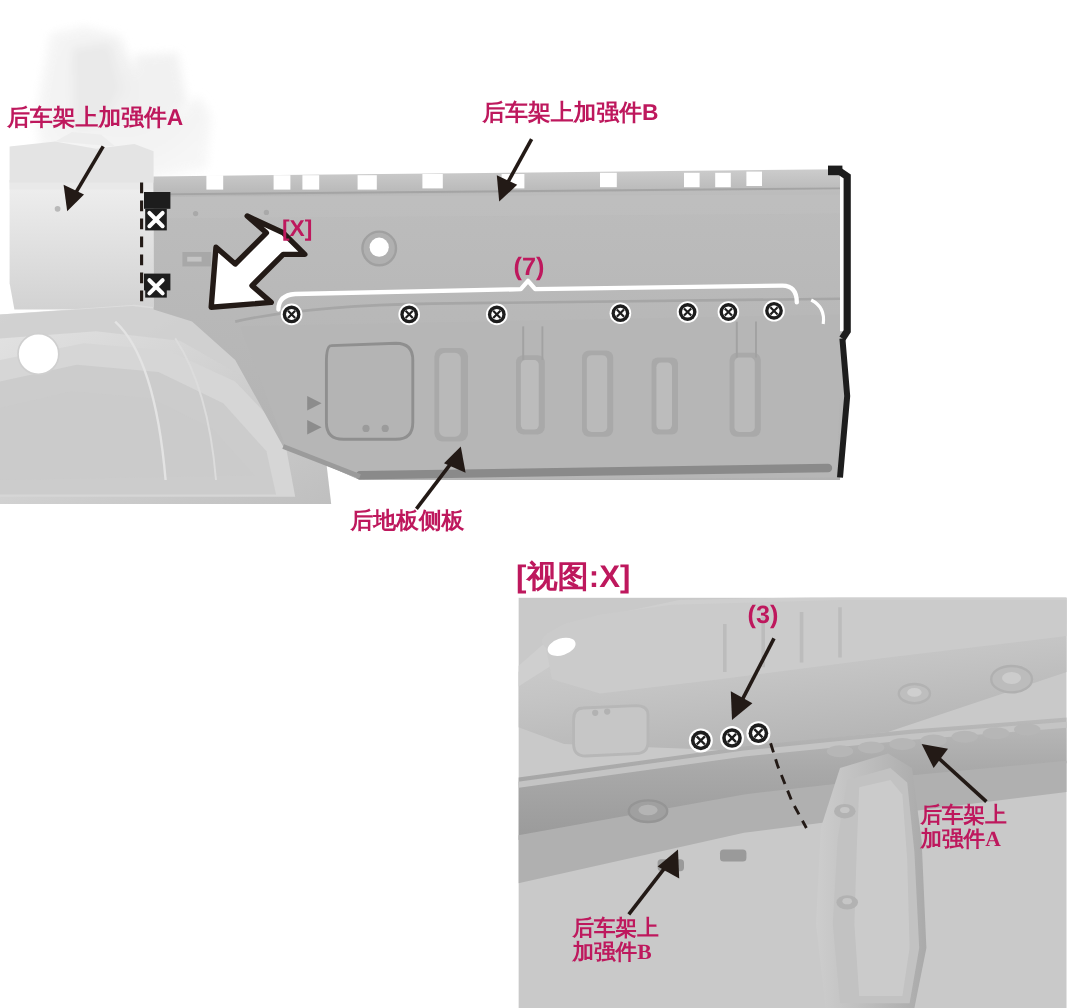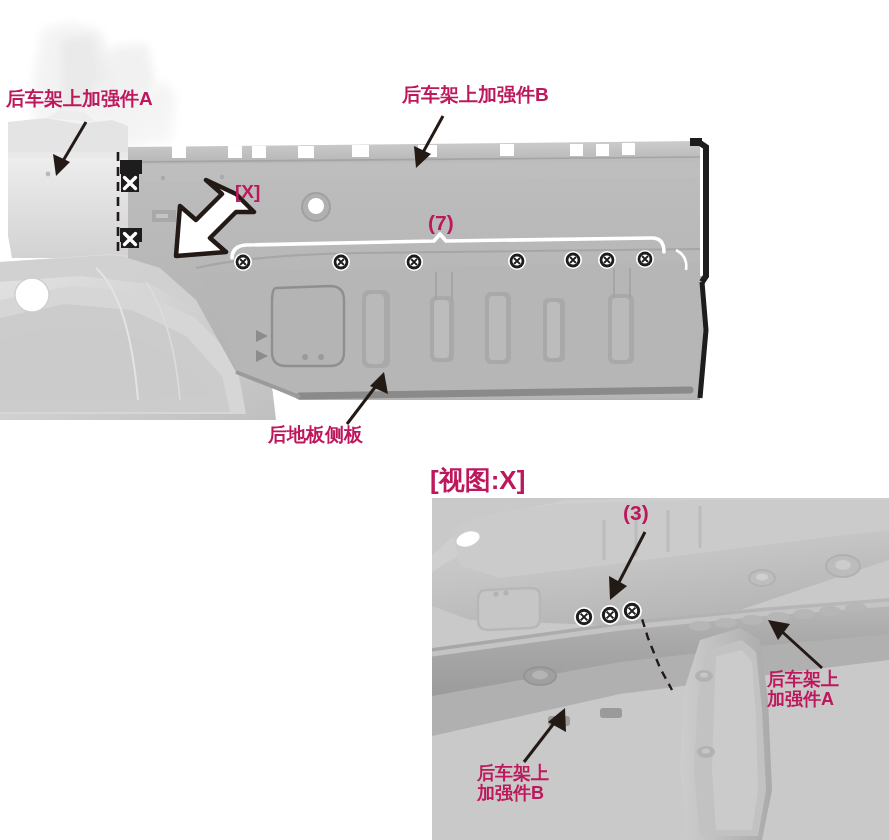--- a/index.html
+++ b/index.html
@@ -5,21 +5,21 @@
   html,body{margin:0;padding:0;background:#ffffff;}
   body{width:889px;height:840px;position:relative;overflow:hidden;
        font-family:"Liberation Sans","DejaVu Sans",sans-serif;}
   .stage{position:absolute;left:0;top:0;width:889px;height:840px;}
   svg.layer{position:absolute;left:0;top:0;width:889px;height:840px;}
   .lbl{position:absolute;font-weight:bold;color:#be185d;white-space:pre;line-height:1.12;letter-spacing:0px;}
   .lbl-main{font-size:19px;}
   .lbl-view{font-size:26px;}
   .lbl-cnt{font-size:21px;}
   .lbl-x{font-size:19px;}
-  .lbl-small{font-size:18px;}
+  .lbl-small{font-size:18px;font-family:Liberation Serif, serif;}
 </style>
 </head>
 <body>
 
 <div class="stage">
 
   <svg class="layer" viewBox="0 0 889 840">
     <defs>
       <linearGradient id="gA" x1="0" y1="0" x2="0" y2="1">
         <stop offset="0%" stop-color="#efefef"></stop>
@@ -358,21 +358,21 @@
         <path d="M524,762 L558,718" stroke-width="3" fill="none"></path>
         <path d="M565,708 L566,732 L548,722 Z" stroke="none"></path>
       </g>
     </g>
   </svg>
 
   <div class="lbl lbl-main" style="left:6px; top:88px;">后车架上加强件A</div>
 
   <div class="lbl lbl-main" style="left:363px; top:84px;margin-left:39px;">后车架上加强件B</div>
 
-  <div class="lbl lbl-main" style="left:268px; top:424px;">后地板侧板</div>
+  <div class="lbl lbl-main" style="left:292px; top:424px;">后地板侧板</div>
 
   <div class="lbl lbl-x" style="left:235px; top:181px;">[X]</div>
 
   <div class="lbl lbl-cnt" style="left:428px; top:211px;">(7)</div>
 
   <div class="lbl lbl-view" style="left:430px; top:466px;">[视图:X]</div>
 
   <div class="lbl lbl-cnt" style="left:623px; top:501px;">(3)</div>
 
   <div class="lbl lbl-small" style="left:767px; top:669px;">后车架上

